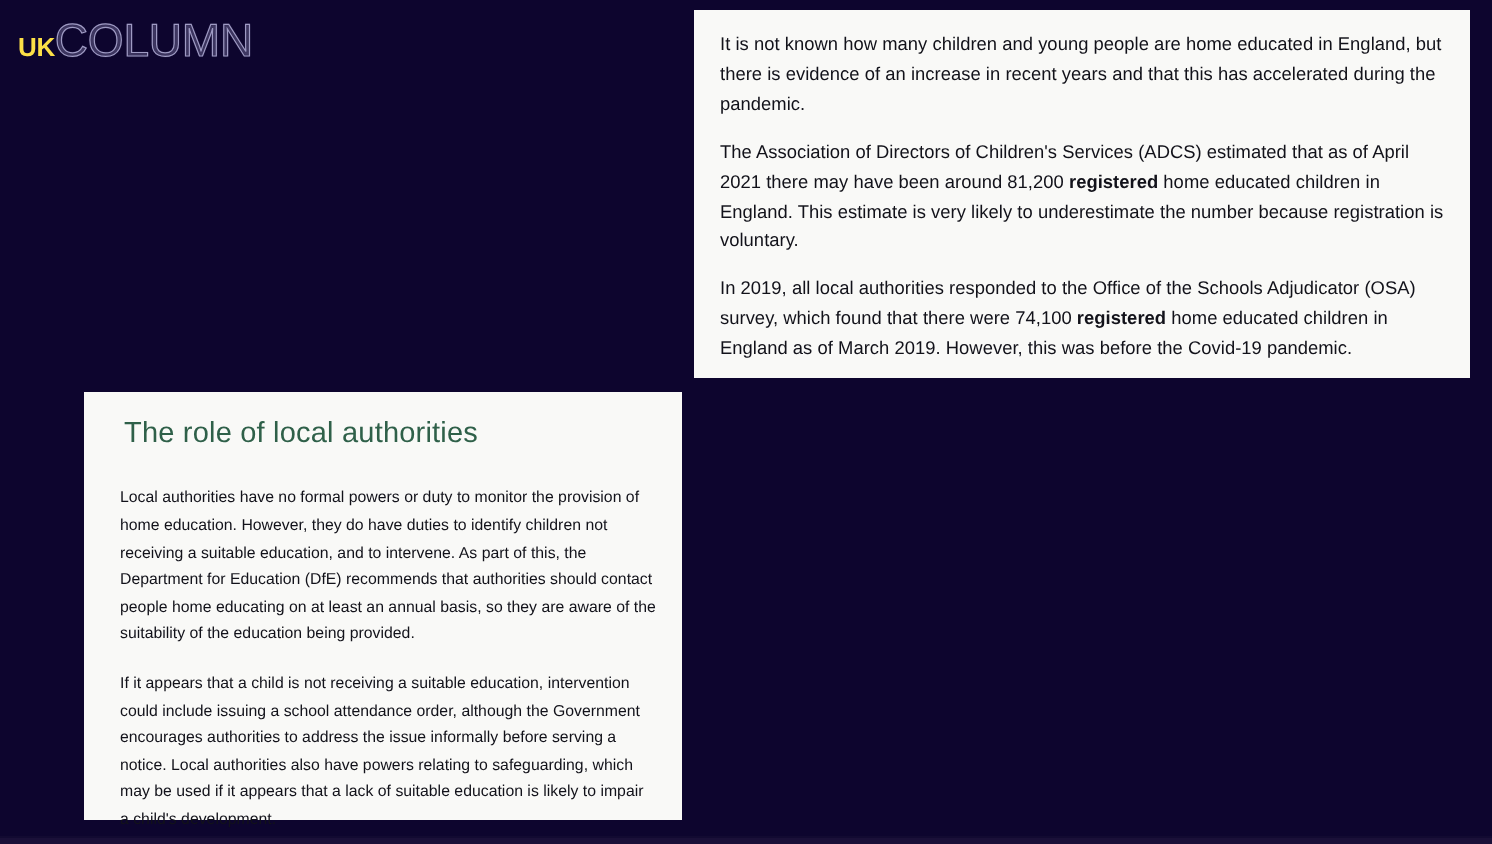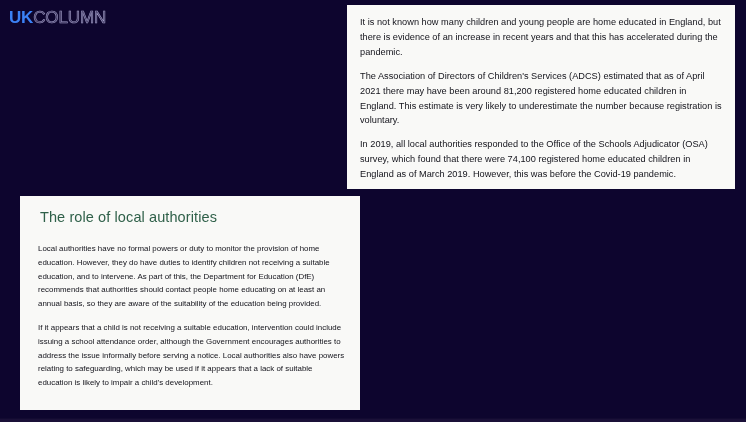--- a/index.html
+++ b/index.html
@@ -44,28 +44,28 @@
     position: absolute;
     left: 9px;
     top: 9px;
     height: 20px;
     display: flex;
     align-items: baseline;
     letter-spacing: 0.2px;
     user-select: none;
   }
   .logo-uk {
-    font-size: 17px;
+    font-size: 13px;
     font-weight: bold;
-    color: #3b82f6;
+    color: #fde047;
     line-height: 1;
     letter-spacing: -0.2px;
   }
   .logo-column {
-    font-size: 17px;
+    font-size: 23px;
     font-weight: 300;
     line-height: 1;
     letter-spacing: -0.1px;
     color: transparent;
     -webkit-text-stroke: 0.6px #9f9bc4;
     text-shadow: 0 0 1px rgba(160,155,200,0.35);
   }
 
   
   .card {
@@ -76,23 +76,23 @@
 
   #card-home-ed {
     left: 347px;
     top: 5px;
     width: 388px;
     height: 184px;
     padding: 10px 13px 8px 13px;
   }
 
   #card-local-auth {
-    left: 20px;
+    left: 42px;
     top: 196px;
-    width: 340px;
+    width: 299px;
     height: 214px;
     padding: 11px 13px 10px 14px;
   }
 
   .card-heading {
     color: #2f6049;
     font-size: 14.5px;
     font-weight: normal;
     letter-spacing: 0.1px;
     margin: 2px 0 16px 6px;
@@ -109,21 +109,21 @@
   #card-home-ed .para:last-child { margin-bottom: 0; }
 
   #card-local-auth .para {
     font-size: 7.9px;
     line-height: 1.72;
     margin: 0 0 11px 4px;
     letter-spacing: 0.01px;
   }
   #card-local-auth .para:last-child { margin-bottom: 0; }
 
-  .para b { font-weight: normal; }
+  .para b { font-weight: bold; }
 </style>
 </head>
 <body>
 
 <div id="slide">
 
   <div class="logo">
     <span class="logo-uk">UK</span>
     <span class="logo-column">COLUMN</span>
   </div>

